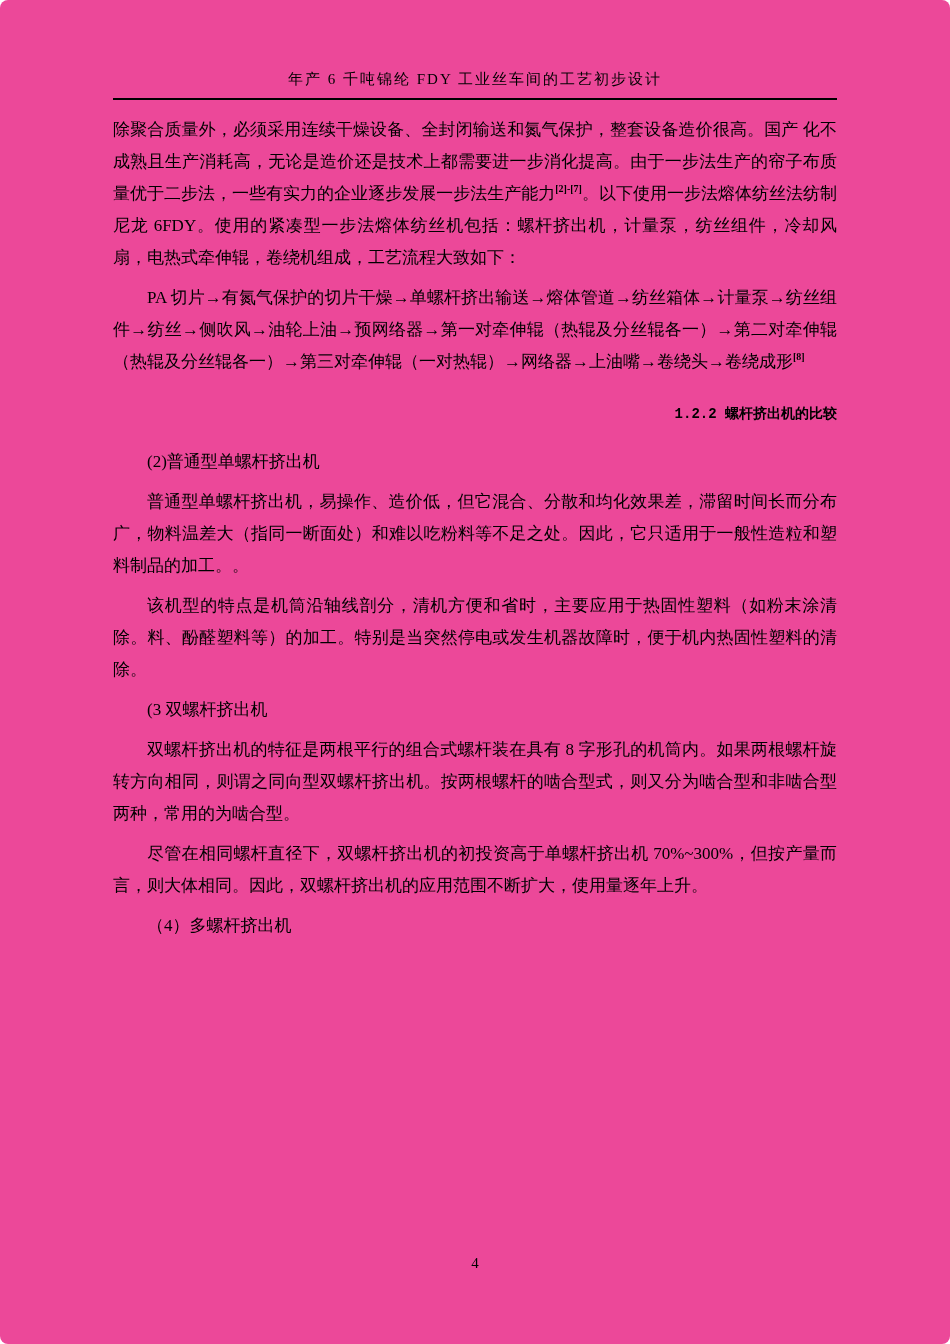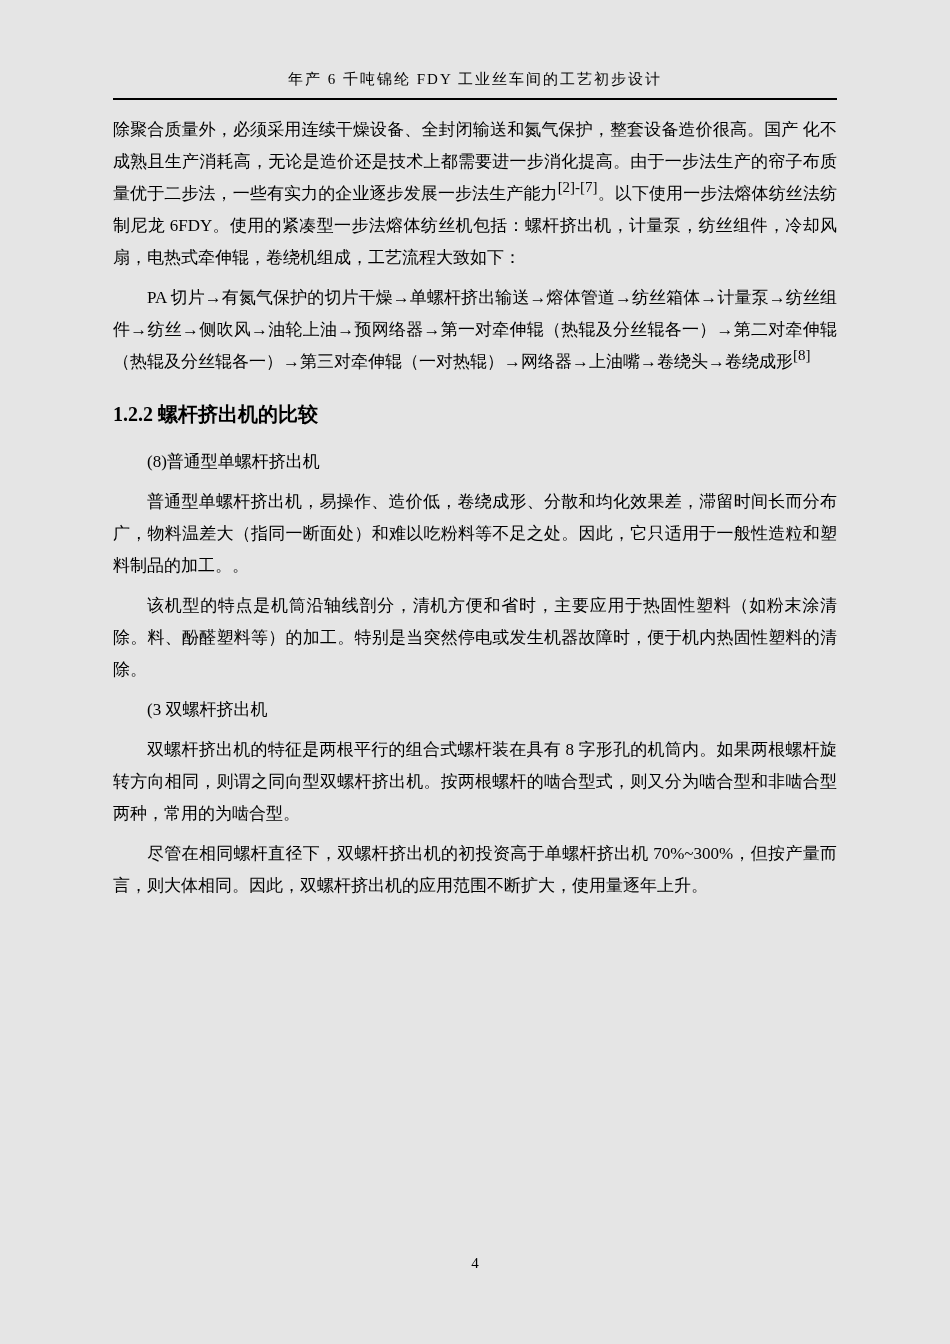--- a/index.html
+++ b/index.html
@@ -1,24 +1,25 @@
 <!DOCTYPE html>
 <html><head>
 <meta charset="utf-8">
 <style>
   * { box-sizing: border-box; }
   html, body { margin: 0; padding: 0; background: #ffffff; }
   .page {
     position: relative;
     width: 950px;
     height: 1344px;
-    background: #e5e5e5;
+    background: #ec4899;
     color: #000000;
     font-family: "Liberation Serif", "DejaVu Serif", serif;
     overflow: hidden;
+    border-radius: 8px;
   }
   .doc-header {
     position: absolute;
     top: 70px;
     left: 113px;
     width: 724px;
     text-align: center;
     font-size: 15px;
     letter-spacing: 2px;
     padding-bottom: 9px;
@@ -29,30 +30,31 @@
     top: 114px;
     left: 113px;
     width: 724px;
     font-size: 17px;
     line-height: 32px;
     text-align: justify;
   }
   .para { margin: 0 0 8px 0; }
   .indent { text-indent: 2em; }
   .section-heading {
-    font-family: Liberation Serif, serif;
+    font-family: Liberation Mono, monospace;
     font-weight: bold;
-    font-size: 20px;
+    font-size: 14px;
     margin: 20px 0 16px 0;
-    text-align: left;
+    text-align: right;
   }
   sup.ref {
-    font-size: 15px;
+    font-size: 10px;
     vertical-align: super;
     line-height: 0;
+    font-weight: bold;
   }
   .doc-footer {
     position: absolute;
     bottom: 72px;
     left: 0;
     width: 100%;
     text-align: center;
     font-size: 15px;
   }
 </style>
@@ -67,34 +69,35 @@
 
   <main class="doc-body">
 
     <p class="para"><span>除聚合质量外，必须采用连续干燥设备、全封闭输送和氮气保护，整套设备造价很高。国产 化不成熟且生产消耗高，无论是造价还是技术上都需要进一步消化提高。由于一步法生产的帘子布质量优于二步法，一些有实力的企业逐步发展一步法生产能力</span><sup class="ref">[2]-[7]</sup><span>。以下使用一步法熔体纺丝法纺制尼龙 6FDY。使用的紧凑型一步法熔体纺丝机包括：螺杆挤出机，计量泵，纺丝组件，冷却风扇，电热式牵伸辊，卷绕机组成，工艺流程大致如下：</span></p>
 
     <p class="para indent"><span>PA 切片→有氮气保护的切片干燥→单螺杆挤出输送→熔体管道→纺丝箱体→计量泵→纺丝组件→纺丝→侧吹风→油轮上油→预网络器→第一对牵伸辊（热辊及分丝辊各一）→第二对牵伸辊（热辊及分丝辊各一）→第三对牵伸辊（一对热辊）→网络器→上油嘴→卷绕头→卷绕成形</span><sup class="ref">[8]</sup></p>
 
     <h2 class="section-heading">1.2.2 螺杆挤出机的比较</h2>
 
 
-    <p class="para indent">(8)普通型单螺杆挤出机</p>
+    <p class="para indent">(2)普通型单螺杆挤出机</p>
 
-    <p class="para indent">普通型单螺杆挤出机，易操作、造价低，卷绕成形、分散和均化效果差，滞留时间长而分布广，物料温差大（指同一断面处）和难以吃粉料等不足之处。因此，它只适用于一般性造粒和塑料制品的加工。。</p>
+    <p class="para indent">普通型单螺杆挤出机，易操作、造价低，但它混合、分散和均化效果差，滞留时间长而分布广，物料温差大（指同一断面处）和难以吃粉料等不足之处。因此，它只适用于一般性造粒和塑料制品的加工。。</p>
 
 
     <p class="para indent">该机型的特点是机筒沿轴线剖分，清机方便和省时，主要应用于热固性塑料（如粉末涂清除。料、酚醛塑料等）的加工。特别是当突然停电或发生机器故障时，便于机内热固性塑料的清除。</p>
 
     <p class="para indent">(3 双螺杆挤出机</p>
 
     <p class="para indent">双螺杆挤出机的特征是两根平行的组合式螺杆装在具有 8 字形孔的机筒内。如果两根螺杆旋转方向相同，则谓之同向型双螺杆挤出机。按两根螺杆的啮合型式，则又分为啮合型和非啮合型两种，常用的为啮合型。</p>
 
 
     <p class="para indent">尽管在相同螺杆直径下，双螺杆挤出机的初投资高于单螺杆挤出机 70%~300%，但按产量而言，则大体相同。因此，双螺杆挤出机的应用范围不断扩大，使用量逐年上升。</p>
 
+    <p class="para indent">（4）多螺杆挤出机</p>
 
   </main>
 
   <footer class="doc-footer">
     <span>4</span>
   </footer>
 
 </div>
 
 </body></html>

